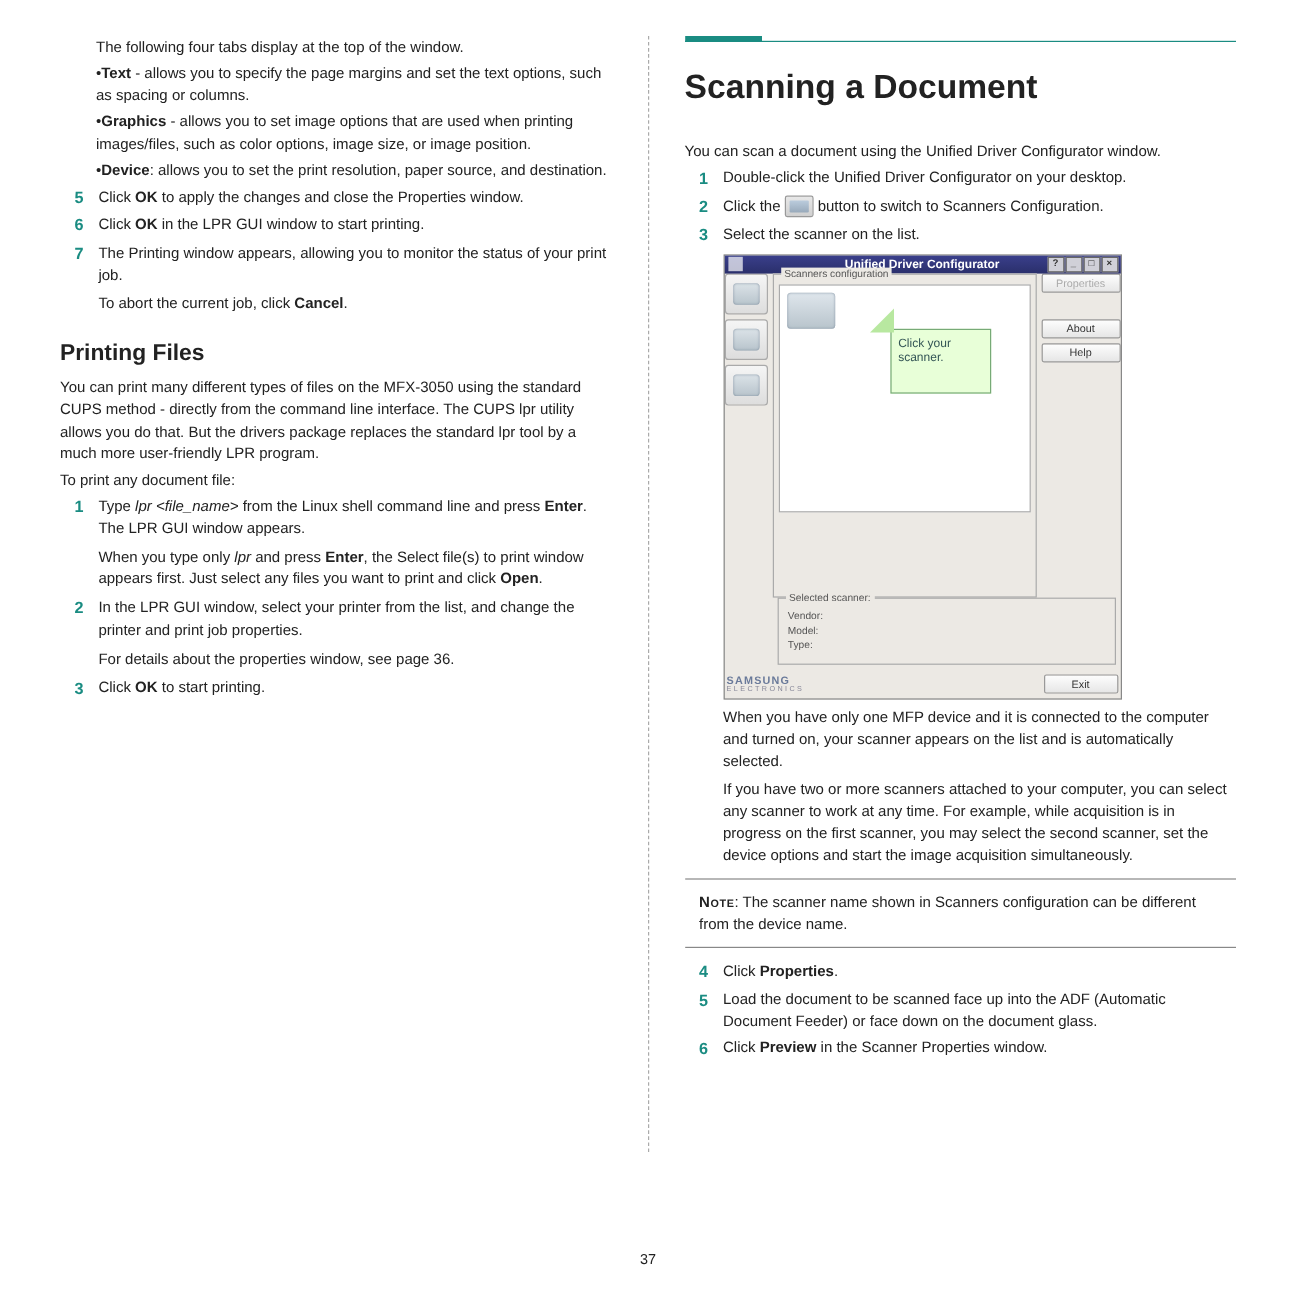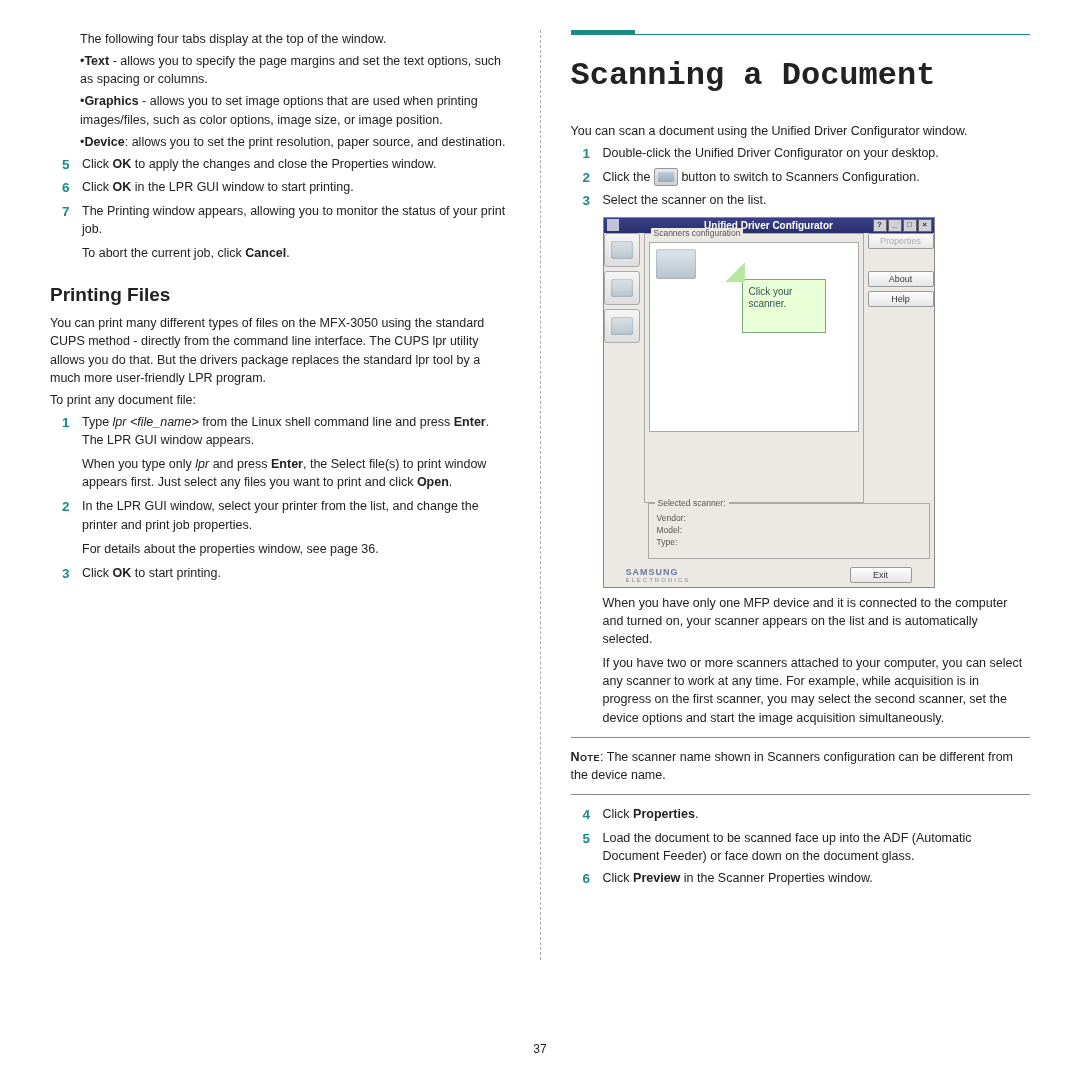--- a/index.html
+++ b/index.html
@@ -42,23 +42,23 @@
   .numitem .txt { flex: 1; }
   .subnote { padding-left: 32px; margin-top: 6px; margin-bottom: 6px; line-height: 1.45; }
   h2.sub {
     font-family: "Trebuchet MS", Arial, sans-serif;
     font-weight: bold;
     font-size: 19px;
     margin: 22px 0 8px 0;
   }
   .paraflat { line-height: 1.45; margin-bottom: 4px; }
   h1.main {
-    font-family: Liberation Mono, monospace;
+    font-family: Liberation Sans, sans-serif;
     font-weight: bold;
-    font-size: 32px;
+    font-size: 28px;
     margin: 22px 0 28px 0;
   }
   .greenbar {
     height: 4px;
     background: #1a8c82;
     width: 64px;
     margin-bottom: 0;
     border-bottom: 1px solid #1a8c82;
   }
   .topline {
@@ -146,42 +146,42 @@
   .shot .btn {
     border: 1px solid #999; background: linear-gradient(#fdfdfd,#e6e6e6);
     text-align: center; padding: 2px 0; font-size: 9px; border-radius: 2px;
     color: #333;
   }
   .shot .btn.disabled { color: #aaa; }
   .shot .selpanel {
     margin: 0 4px 4px 44px;
   }
   .shot .selpanel .row { font-size: 8.5px; color: #555; padding: 1px 4px; }
-  .shot .footer { display: flex; justify-content: space-between; align-items: center; padding: 4px 22px; }
+  .shot .footer { display: flex; justify-content: space-between; align-items: center; padding: 4px 2px; }
   .shot .logo { font-family: Arial; font-weight: bold; letter-spacing: 1px; color: #6a7a9a; font-size: 9px; }
   .shot .callout {
     position: absolute;
     left: 92px; top: 36px;
     width: 70px; height: 40px;
     background: #e8ffd8;
     border: 1px solid #7a7;
     font-size: 10px; color: #355; padding: 6px;
     line-height: 1.2;
   }
   .shot .callout::before {
     content: "";
     position: absolute;
     left: -18px; top: -18px;
     width: 0; height: 0;
     border-right: 20px solid #b8e8a0;
     border-top: 20px solid transparent;
   }
 
   .hr { border-top: 1px solid #888; margin: 10px 0; }
-  .notebox { line-height: 1.45; margin: 10px 0; }
+  .notebox { line-height: 1.45; margin: 10px 12px; }
   .smallcaps { font-variant: small-caps; font-weight: bold; letter-spacing: 0.5px; }
 
   .pagefoot {
     position: absolute;
     bottom: 20px;
     left: 0; right: 0;
     text-align: center;
     font-size: 12px;
   }
   .pagefoot .pg { margin-bottom: 4px; }

